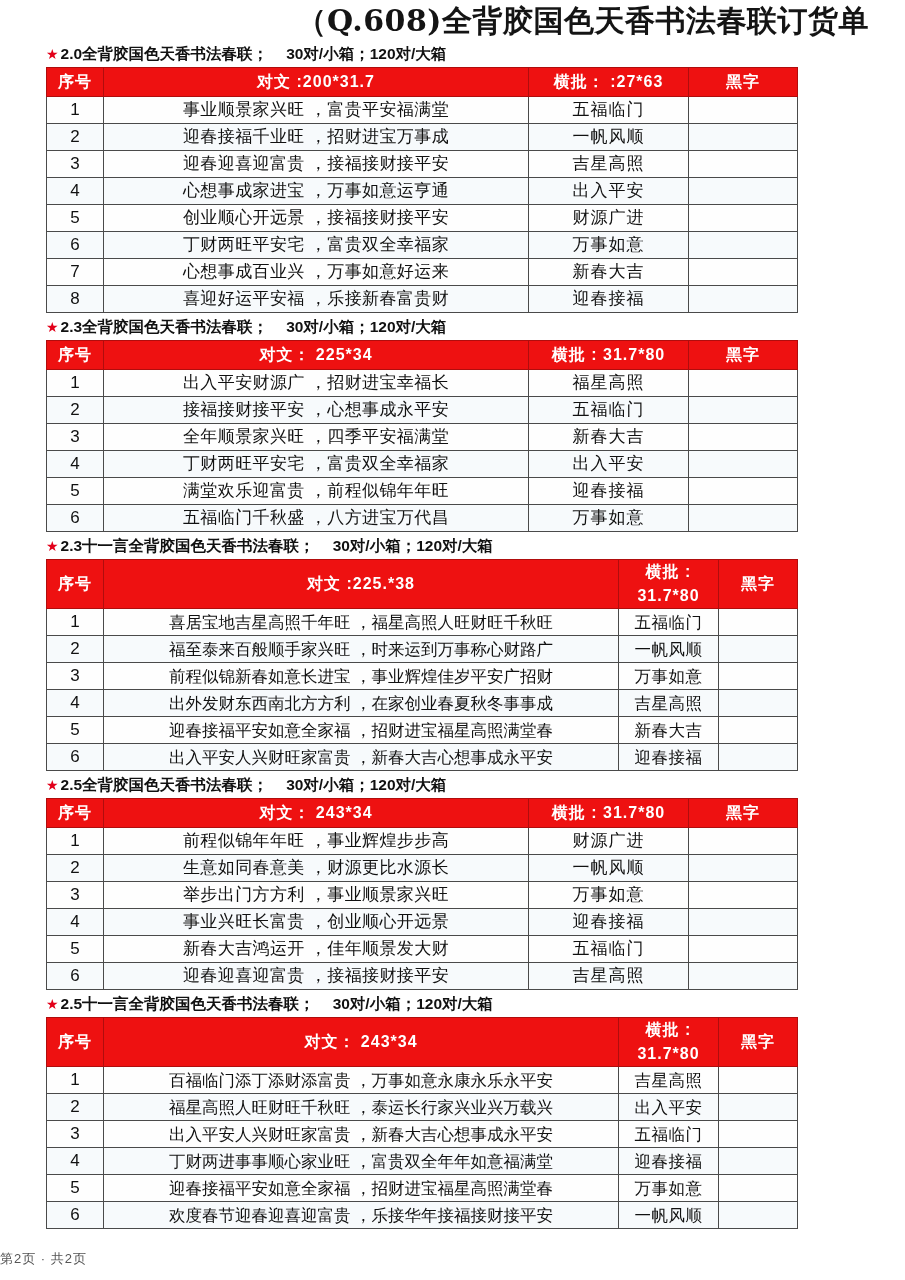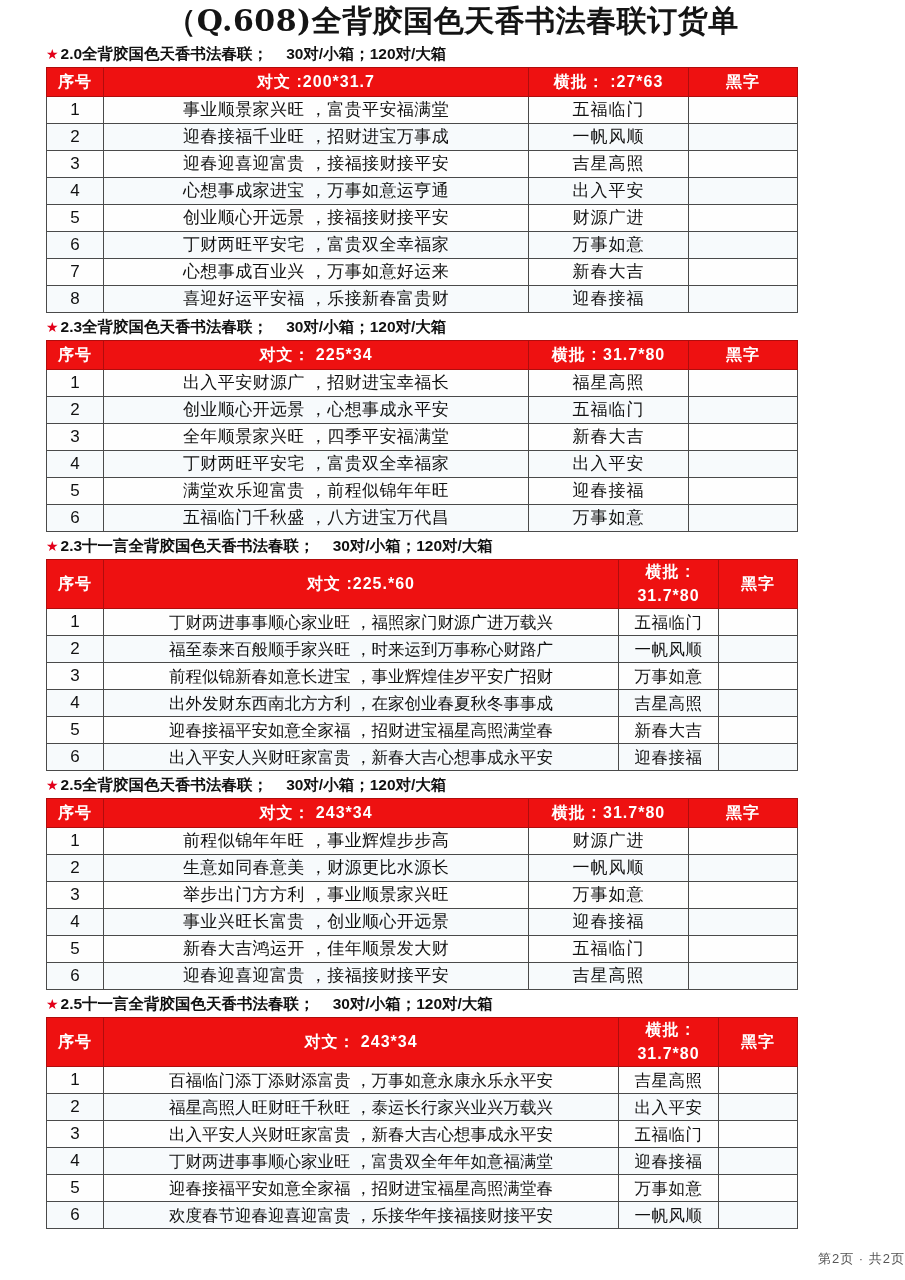--- a/index.html
+++ b/index.html
@@ -18,21 +18,21 @@
   .page {
     position: relative;
     width: 905px;
     height: 1280px;
     box-sizing: border-box;
     padding: 0 36px;
   }
 
   
   .doc-title {
-    text-align: center;
+    text-align: right;
     font-size: 30px;
     font-weight: bold;
     letter-spacing: 0.5px;
     color: #141414;
     margin: 4px 0 2px 0;
     line-height: 34px;
     font-family: "DejaVu Serif", "Liberation Serif", serif;
     white-space: nowrap;
   }
 
@@ -107,21 +107,21 @@
 
   tbody tr:nth-child(even) td { background: #f7fafc; }
   tbody tr:nth-child(odd)  td { background: #fefefe; }
 
   
   .footer {
     position: absolute;
     left: 0;
     right: 0;
     bottom: 16px;
-    text-align: right;
+    text-align: left;
     font-size: 13px;
     color: #555;
     letter-spacing: 1px;
   }
 </style>
 </head>
 <body>
 
 <div class="page">
 
@@ -226,21 +226,21 @@
           </thead>
           <tbody>
             <tr>
               <td class="idx">1</td>
               <td class="couplet">出入平安财源广 ，招财进宝幸福长</td>
               <td class="banner">福星高照</td>
               <td class="black"></td>
             </tr>
             <tr>
               <td class="idx">2</td>
-              <td class="couplet">创业顺心开远景 ，心想事成永平安</td>
+              <td class="couplet">接福接财接平安 ，心想事成永平安</td>
               <td class="banner">五福临门</td>
               <td class="black"></td>
             </tr>
             <tr>
               <td class="idx">3</td>
               <td class="couplet">全年顺景家兴旺 ，四季平安福满堂</td>
               <td class="banner">新春大吉</td>
               <td class="black"></td>
             </tr>
             <tr>
@@ -274,29 +274,29 @@
         <table class="order">
           <colgroup>
             <col style="width: 57px;">
             <col style="width: 515px;">
             <col style="width: 100px;">
             <col style="width: 79px;">
           </colgroup>
           <thead>
             <tr>
               <th class="h-idx">序号</th>
-              <th class="">对文 :225.*60</th>
+              <th class="">对文 :225.*38</th>
               <th class="">横批 : 31.7*80</th>
               <th class="">黑字</th>
             </tr>
           </thead>
           <tbody>
             <tr>
               <td class="idx">1</td>
-              <td class="couplet long">丁财两进事事顺心家业旺 ，福照家门财源广进万载兴</td>
+              <td class="couplet long">喜居宝地吉星高照千年旺 ，福星高照人旺财旺千秋旺</td>
               <td class="banner narrow">五福临门</td>
               <td class="black"></td>
             </tr>
             <tr>
               <td class="idx">2</td>
               <td class="couplet long">福至泰来百般顺手家兴旺 ，时来运到万事称心财路广</td>
               <td class="banner narrow">一帆风顺</td>
               <td class="black"></td>
             </tr>
             <tr>

